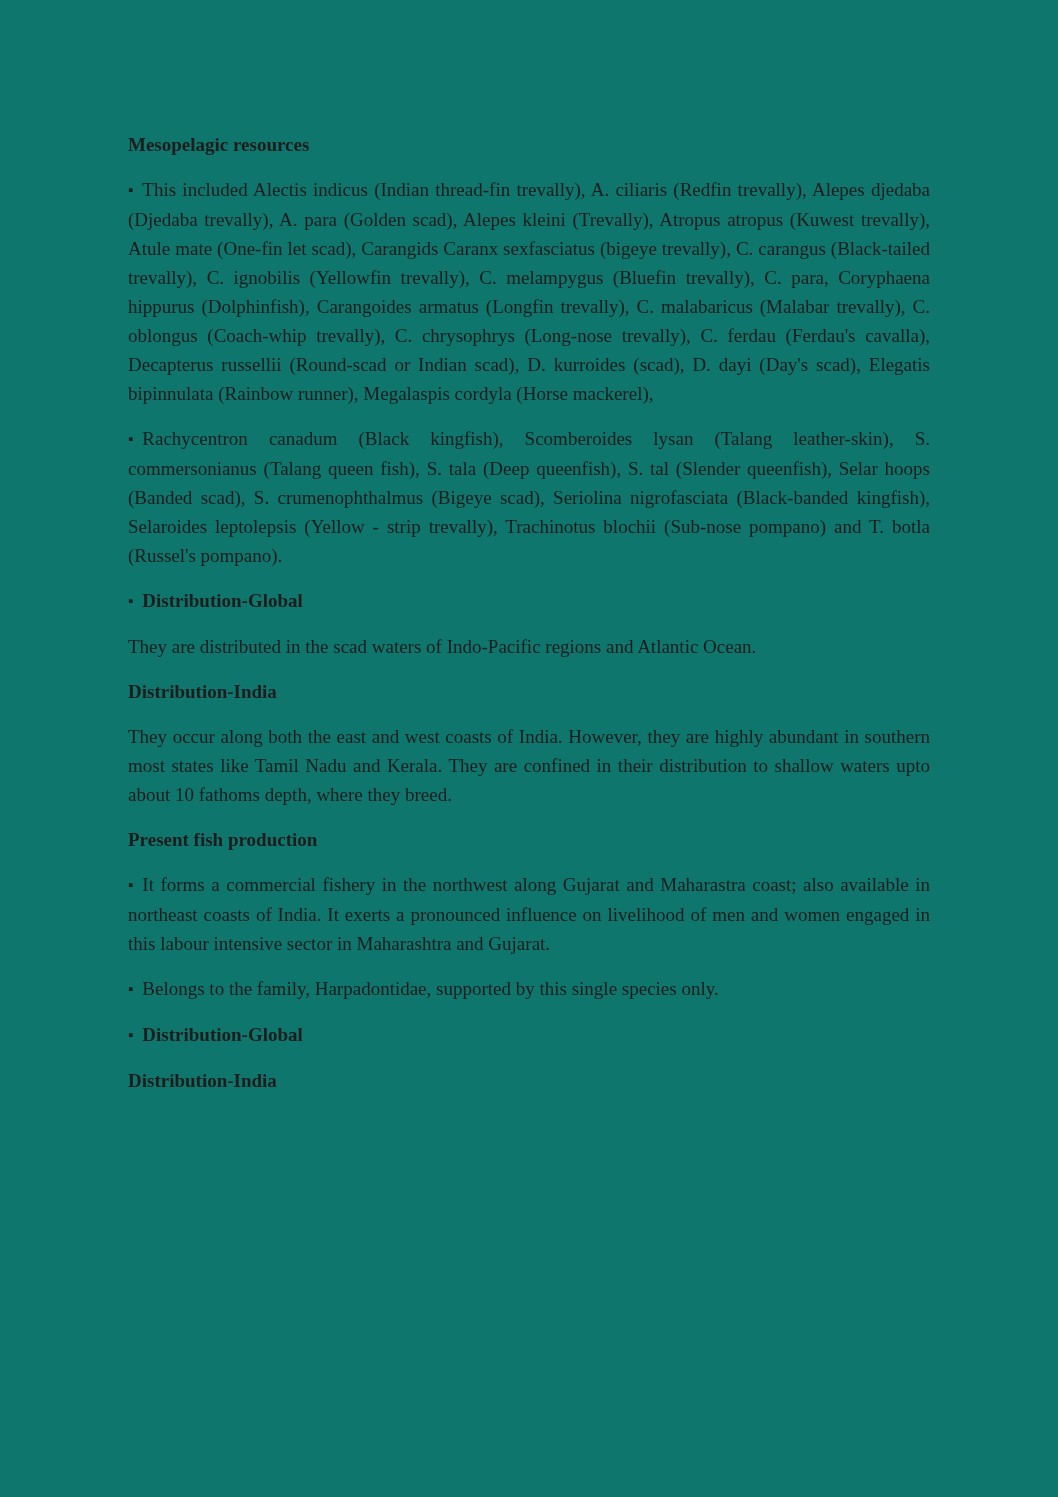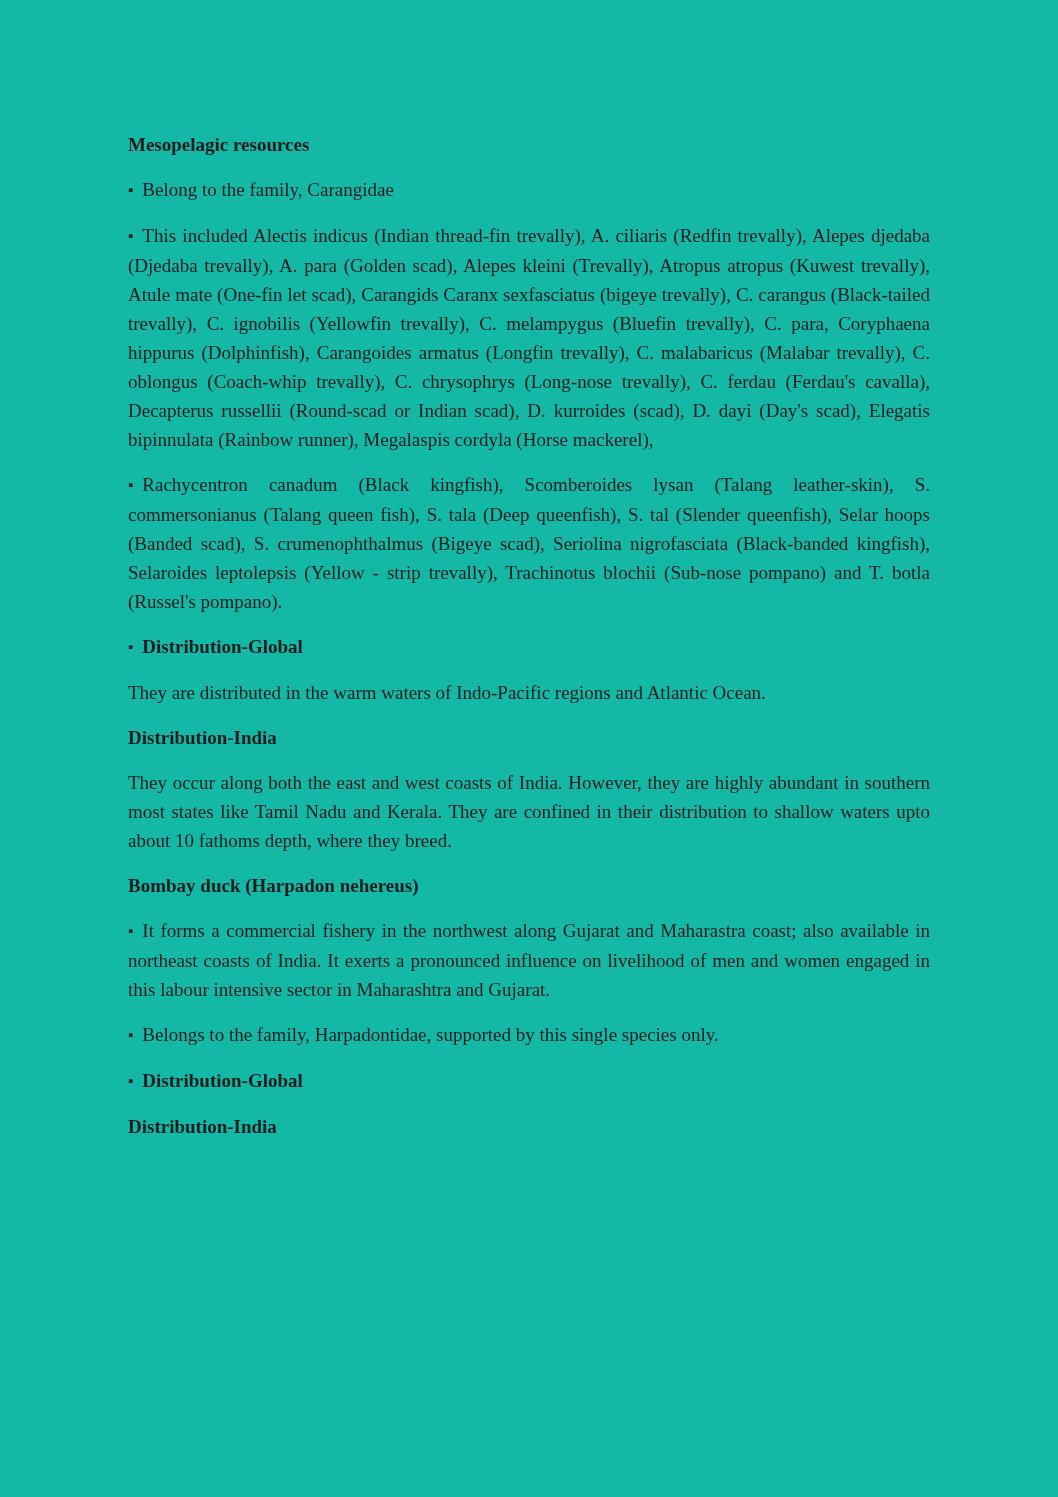--- a/index.html
+++ b/index.html
@@ -9,21 +9,21 @@
   }
   body {
     height: 1497px;
     font-family: "Liberation Serif", "DejaVu Serif", serif;
     color: #1d1d1d;
     overflow: hidden;
   }
   .page {
     width: 1058px;
     height: 1497px;
-    background: #14b8a6;
+    background: #0f766e;
     padding: 130px 128px 0 128px;
   }
   .blk {
     font-size: 19px;
     line-height: 29px;
     margin-bottom: 16px;
     text-align: left;
   }
   .blk.justify { text-align: justify; }
   .blk.bold { font-weight: bold; }
@@ -34,38 +34,37 @@
     vertical-align: 1px;
   }
 </style>
 </head>
 <body>
 
 <div class="page">
 
   <p class="blk bold"><span>Mesopelagic resources</span></p>
 
-  <p class="blk"><span class="bullet-marker">▪</span><span>Belong to the family, Carangidae</span></p>
 
 
   <p class="blk justify"><span class="bullet-marker">▪</span><span>This included Alectis indicus (Indian thread-fin trevally), A. ciliaris (Redfin trevally), Alepes djedaba (Djedaba trevally), A. para (Golden scad), Alepes kleini (Trevally), Atropus atropus (Kuwest trevally), Atule mate (One-fin let scad), Carangids Caranx sexfasciatus (bigeye trevally), C. carangus (Black-tailed trevally), C. ignobilis (Yellowfin trevally), C. melampygus (Bluefin trevally), C. para, Coryphaena hippurus (Dolphinfish), Carangoides armatus (Longfin trevally), C. malabaricus (Malabar trevally), C. oblongus (Coach-whip trevally), C. chrysophrys (Long-nose trevally), C. ferdau (Ferdau's cavalla), Decapterus russellii (Round-scad or Indian scad), D. kurroides (scad), D. dayi (Day's scad), Elegatis bipinnulata (Rainbow runner), Megalaspis cordyla (Horse mackerel),</span></p>
 
   <p class="blk justify"><span class="bullet-marker">▪</span><span>Rachycentron canadum (Black kingfish), Scomberoides lysan (Talang leather-skin), S. commersonianus (Talang queen fish), S. tala (Deep queenfish), S. tal (Slender queenfish), Selar hoops (Banded scad), S. crumenophthalmus (Bigeye scad), Seriolina nigrofasciata (Black-banded kingfish), Selaroides leptolepsis (Yellow - strip trevally), Trachinotus blochii (Sub-nose pompano) and T. botla (Russel's pompano).</span></p>
 
   <p class="blk bold"><span class="bullet-marker">▪</span><span>Distribution-Global</span></p>
 
-  <p class="blk"><span>They are distributed in the warm waters of Indo-Pacific regions and Atlantic Ocean.</span></p>
+  <p class="blk"><span>They are distributed in the scad waters of Indo-Pacific regions and Atlantic Ocean.</span></p>
 
   <p class="blk bold"><span>Distribution-India</span></p>
 
   <p class="blk justify"><span>They occur along both the east and west coasts of India. However, they are highly abundant in southern most states like Tamil Nadu and Kerala. They are confined in their distribution to shallow waters upto about 10 fathoms depth, where they breed.</span></p>
 
+  <p class="blk bold"><span>Present fish production</span></p>
 
 
-  <p class="blk bold"><span>Bombay duck (Harpadon nehereus)</span></p>
 
   <p class="blk justify"><span class="bullet-marker">▪</span><span>It forms a commercial fishery in the northwest along Gujarat and Maharastra coast; also available in northeast coasts of India. It exerts a pronounced influence on livelihood of men and women engaged in this labour intensive sector in Maharashtra and Gujarat.</span></p>
 
   <p class="blk"><span class="bullet-marker">▪</span><span>Belongs to the family, Harpadontidae, supported by this single species only.</span></p>
 
   <p class="blk bold"><span class="bullet-marker">▪</span><span>Distribution-Global</span></p>
 
 
   <p class="blk bold"><span>Distribution-India</span></p>
 

